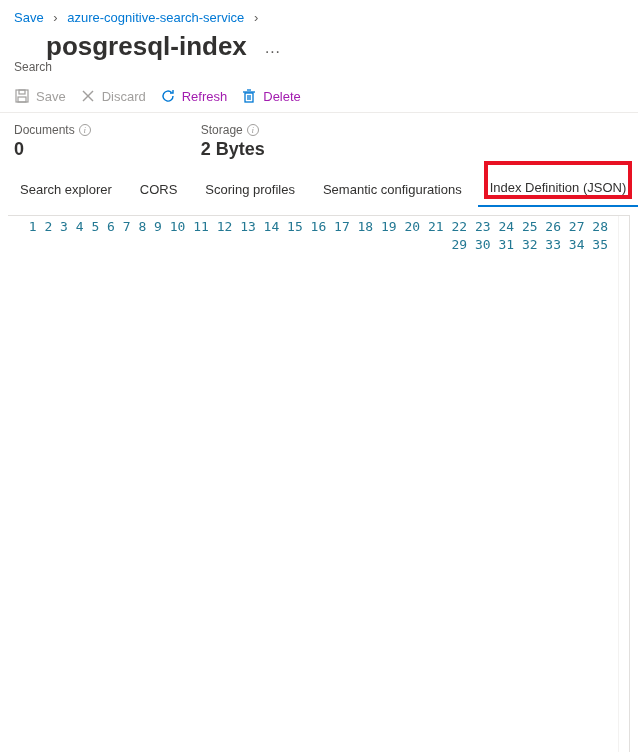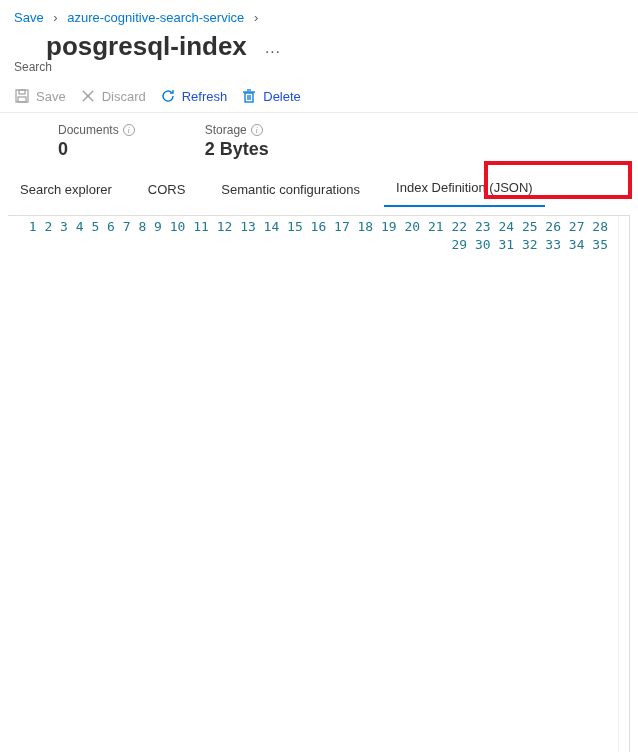--- a/index.html
+++ b/index.html
@@ -44,30 +44,29 @@
     display: flex;
     gap: 14px;
     align-items: center;
   }
   .tool-btn {
     display: inline-flex;
     align-items: center;
     gap: 6px;
     font-size: 13px;
     cursor: pointer;
-    color: #1d4ed8;
+    color: #a21caf;
   }
   .tool-btn.disabled { color: #a19f9d; cursor: default; }
   .tool-btn .ico { width: 16px; height: 16px; display:inline-flex; align-items:center; justify-content:center; }
   .tool-btn.accent .ico svg { stroke: #0078d4; }
   .stats {
     padding: 10px 14px 10px;
     display: flex;
-    gap: 70px;
-    margin-left: 44px;
+    gap: 110px;
   }
   .stat-label {
     font-size: 12px;
     color: #605e5c;
     display: flex;
     align-items: center;
     gap: 4px;
   }
   .stat-value {
     font-size: 18px;
@@ -75,21 +74,21 @@
     margin-top: 2px;
   }
   .info-icon {
     width: 12px; height: 12px; border: 1px solid #a19f9d; border-radius: 50%;
     display:inline-flex; align-items:center; justify-content:center;
     font-size:9px; color:#a19f9d; font-style: italic; font-family: serif;
   }
   .tabs {
     display: flex;
     padding: 0 8px;
-    gap: 12px;
+    gap: 4px;
     align-items: flex-end;
     font-size: 13px;
   }
   .tab {
     padding: 10px 12px 10px;
     cursor: pointer;
     color: #323130;
     white-space: nowrap;
   }
   .tab.active {
@@ -200,20 +199,21 @@
       <span class="info-icon">i</span>
     </div>
     <div class="stat-value">2 Bytes</div>
   </div>
 </div>
 
 <div class="tabs-wrap">
   <div class="tabs">
     <div class="tab">Search explorer</div>
     <div class="tab">CORS</div>
+    <div class="tab">Scoring profiles</div>
     <div class="tab">Semantic configurations</div>
     <div class="tab active">Index Definition (JSON)</div>
   </div>
   <div class="highlight-box" id="hlbox" style="left: 484px; top: -9px; width: 148px; height: 38px;"></div>
 </div>
 
 <div class="editor">
   <div class="gutter" id="gutter">1
 2
 3

